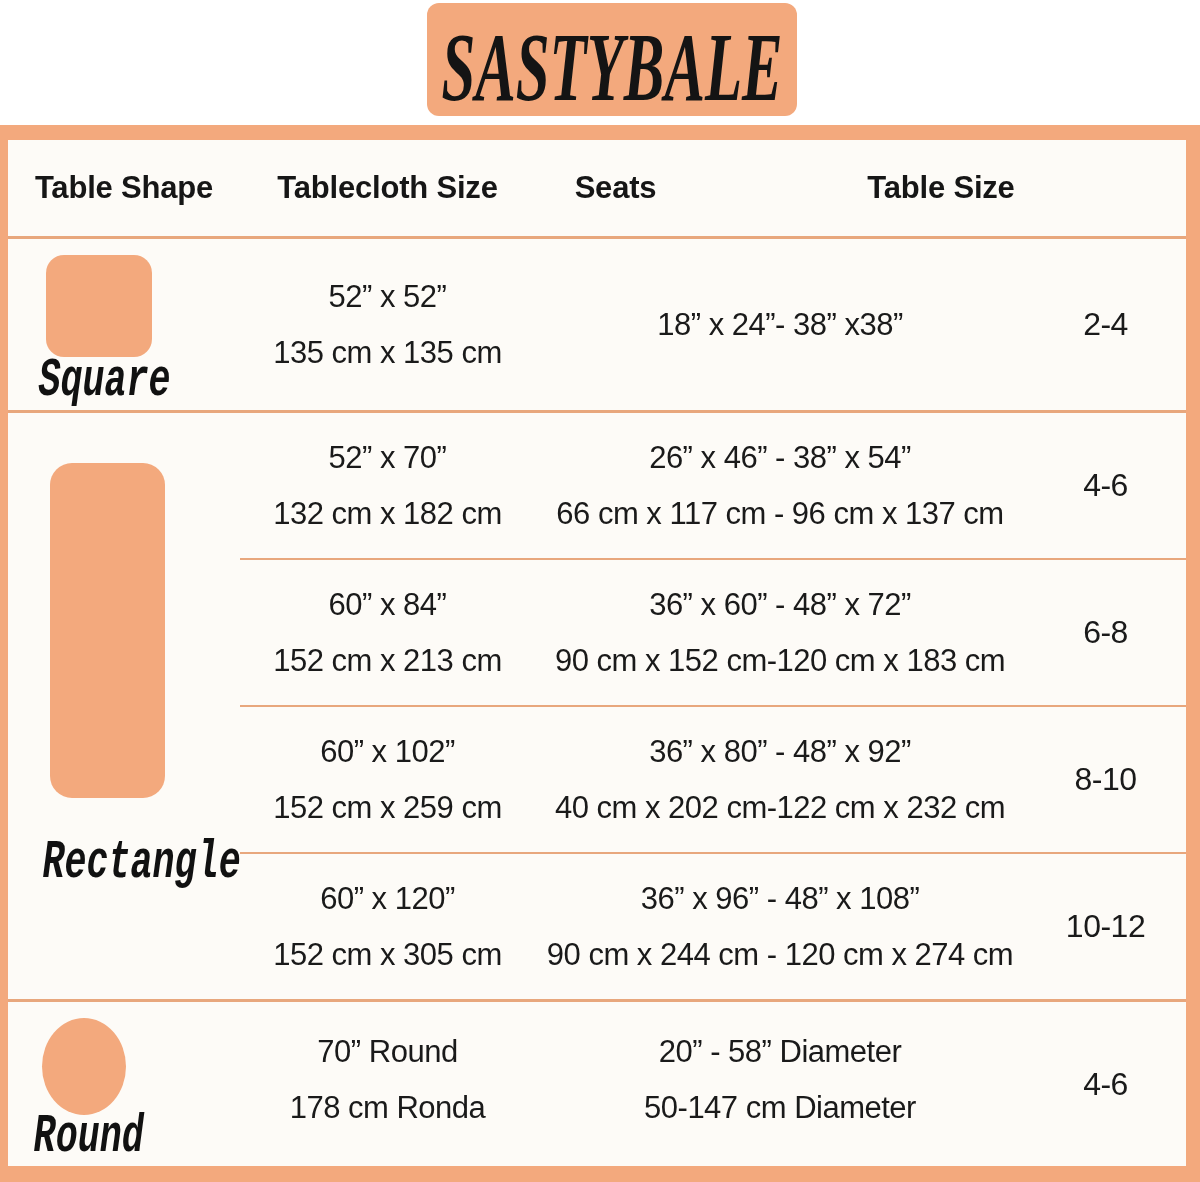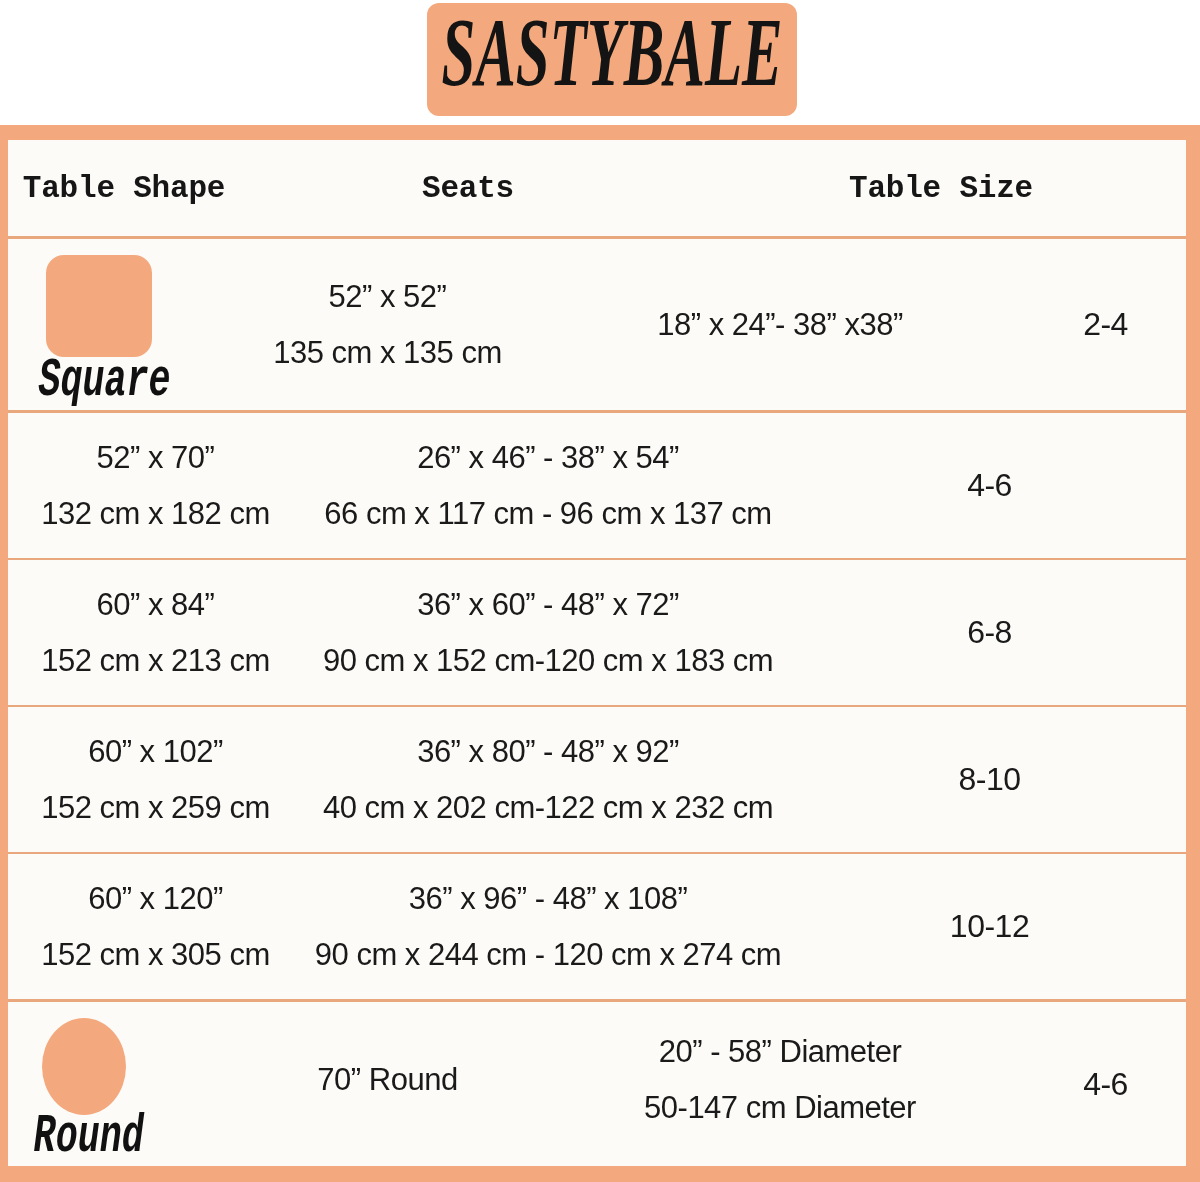--- a/index.html
+++ b/index.html
@@ -4,21 +4,21 @@
 <style>
   html,body{margin:0;padding:0;background:#ffffff;}
   .page{
     position:relative;width:1200px;height:1182px;background:#ffffff;overflow:hidden;
     font-family:"Liberation Sans",sans-serif;color:var(--text,#1a1a1a);
   }
   
   .banner{
     position:absolute;left:427px;top:3px;width:370px;height:113px;
     background:var(--accent,#f3a97d);border-radius:12px;
-    display:flex;align-items:flex-start;justify-content:center;
+    display:flex;align-items:flex-end;justify-content:center;
   }
   .banner-text{
     font-family:"Liberation Serif",serif;font-style:italic;font-weight:700;
     font-size:98px;line-height:1;white-space:nowrap;color:#141414;
     transform:scaleX(.62);transform-origin:center;
   }
   
   .table-box{
     position:absolute;left:0;top:125px;width:1200px;height:1057px;
     background:var(--accent,#f3a97d);box-sizing:border-box;
@@ -31,21 +31,21 @@
   
   .row{display:flex;}
   .header-row{height:96px;display:flex;align-items:center;}
   .hdiv{height:3px;background:var(--divider,#e8a77d);flex:0 0 auto;}
   .hdiv2{height:2px;background:var(--divider,#e8a77d);flex:0 0 auto;}
   .cell{display:flex;align-items:center;justify-content:center;box-sizing:border-box;}
   .shape-col{flex:0 0 232px;}
   .cloth-col{flex:0 0 295px;}
   .table-col{flex:0 0 490px;}
   .seats-col{flex:1 1 auto;}
-  .hdr{font-size:31px;font-weight:600;letter-spacing:-0.2px;color:#161616;font-family:Liberation Mono, monospace;}
+  .hdr{font-size:31px;font-weight:600;letter-spacing:-0.2px;color:#161616;}
   .two-line{flex-direction:column;gap:20px;}
   .line{font-size:31px;letter-spacing:-0.5px;white-space:nowrap;color:#1a1a1a;}
   .seats{font-size:32px;letter-spacing:-0.5px;color:#1a1a1a;}
   .square-row{height:171px;}
   .rect-section{height:586px;display:flex;}
   .rect-rows{flex:1 1 auto;display:flex;flex-direction:column;}
   .rect-subrow{flex:1 1 auto;display:flex;}
   .round-row{flex:1 1 auto;}
   .round-row .two-line{padding-bottom:8px;}
   
@@ -78,20 +78,21 @@
 
   <div class="banner">
     <span class="banner-text">SASTYBALE</span>
   </div>
 
   <div class="table-box">
     <div class="table-inner">
 
       <div class="header-row">
         <div class="cell shape-col hdr">Table Shape</div>
+        <div class="cell cloth-col hdr">Tablecloth Size</div>
         <div class="cell seats-col hdr">Seats</div>
         <div class="cell table-col hdr">Table Size</div>
       </div>
       <div class="hdiv"></div>
 
       <div class="row square-row">
         <div class="cell shape-col shape-cell">
           <div class="square-icon"></div>
           <div class="shape-label sq">Square</div>
         </div>
@@ -100,20 +101,24 @@
           <div class="line">135 cm x 135 cm</div>
         </div>
         <div class="cell table-col two-line">
           <div class="line">18” x 24”- 38” x38”</div>
         </div>
         <div class="cell seats-col seats">2-4</div>
       </div>
       <div class="hdiv"></div>
 
       <div class="rect-section">
+        <div class="cell shape-col shape-cell">
+          <div class="rect-icon"></div>
+          <div class="shape-label rect">Rectangle</div>
+        </div>
         <div class="rect-rows">
 
           <div class="rect-subrow">
             <div class="cell cloth-col two-line">
               <div class="line">52” x 70”</div>
               <div class="line">132 cm x 182 cm</div>
             </div>
             <div class="cell table-col two-line">
               <div class="line">26” x 46” - 38” x 54”</div>
               <div class="line">66 cm x 117 cm - 96 cm x 137 cm</div>
@@ -164,20 +169,21 @@
       </div>
       <div class="hdiv"></div>
 
       <div class="row round-row">
         <div class="cell shape-col shape-cell">
           <div class="circle-icon"></div>
           <div class="shape-label round">Round</div>
         </div>
         <div class="cell cloth-col two-line">
           <div class="line">70” Round</div>
+          <div class="line">178 cm Ronda</div>
         </div>
         <div class="cell table-col two-line">
           <div class="line">20” - 58” Diameter</div>
           <div class="line">50-147 cm Diameter</div>
         </div>
         <div class="cell seats-col seats">4-6</div>
       </div>
 
     </div>
   </div>

